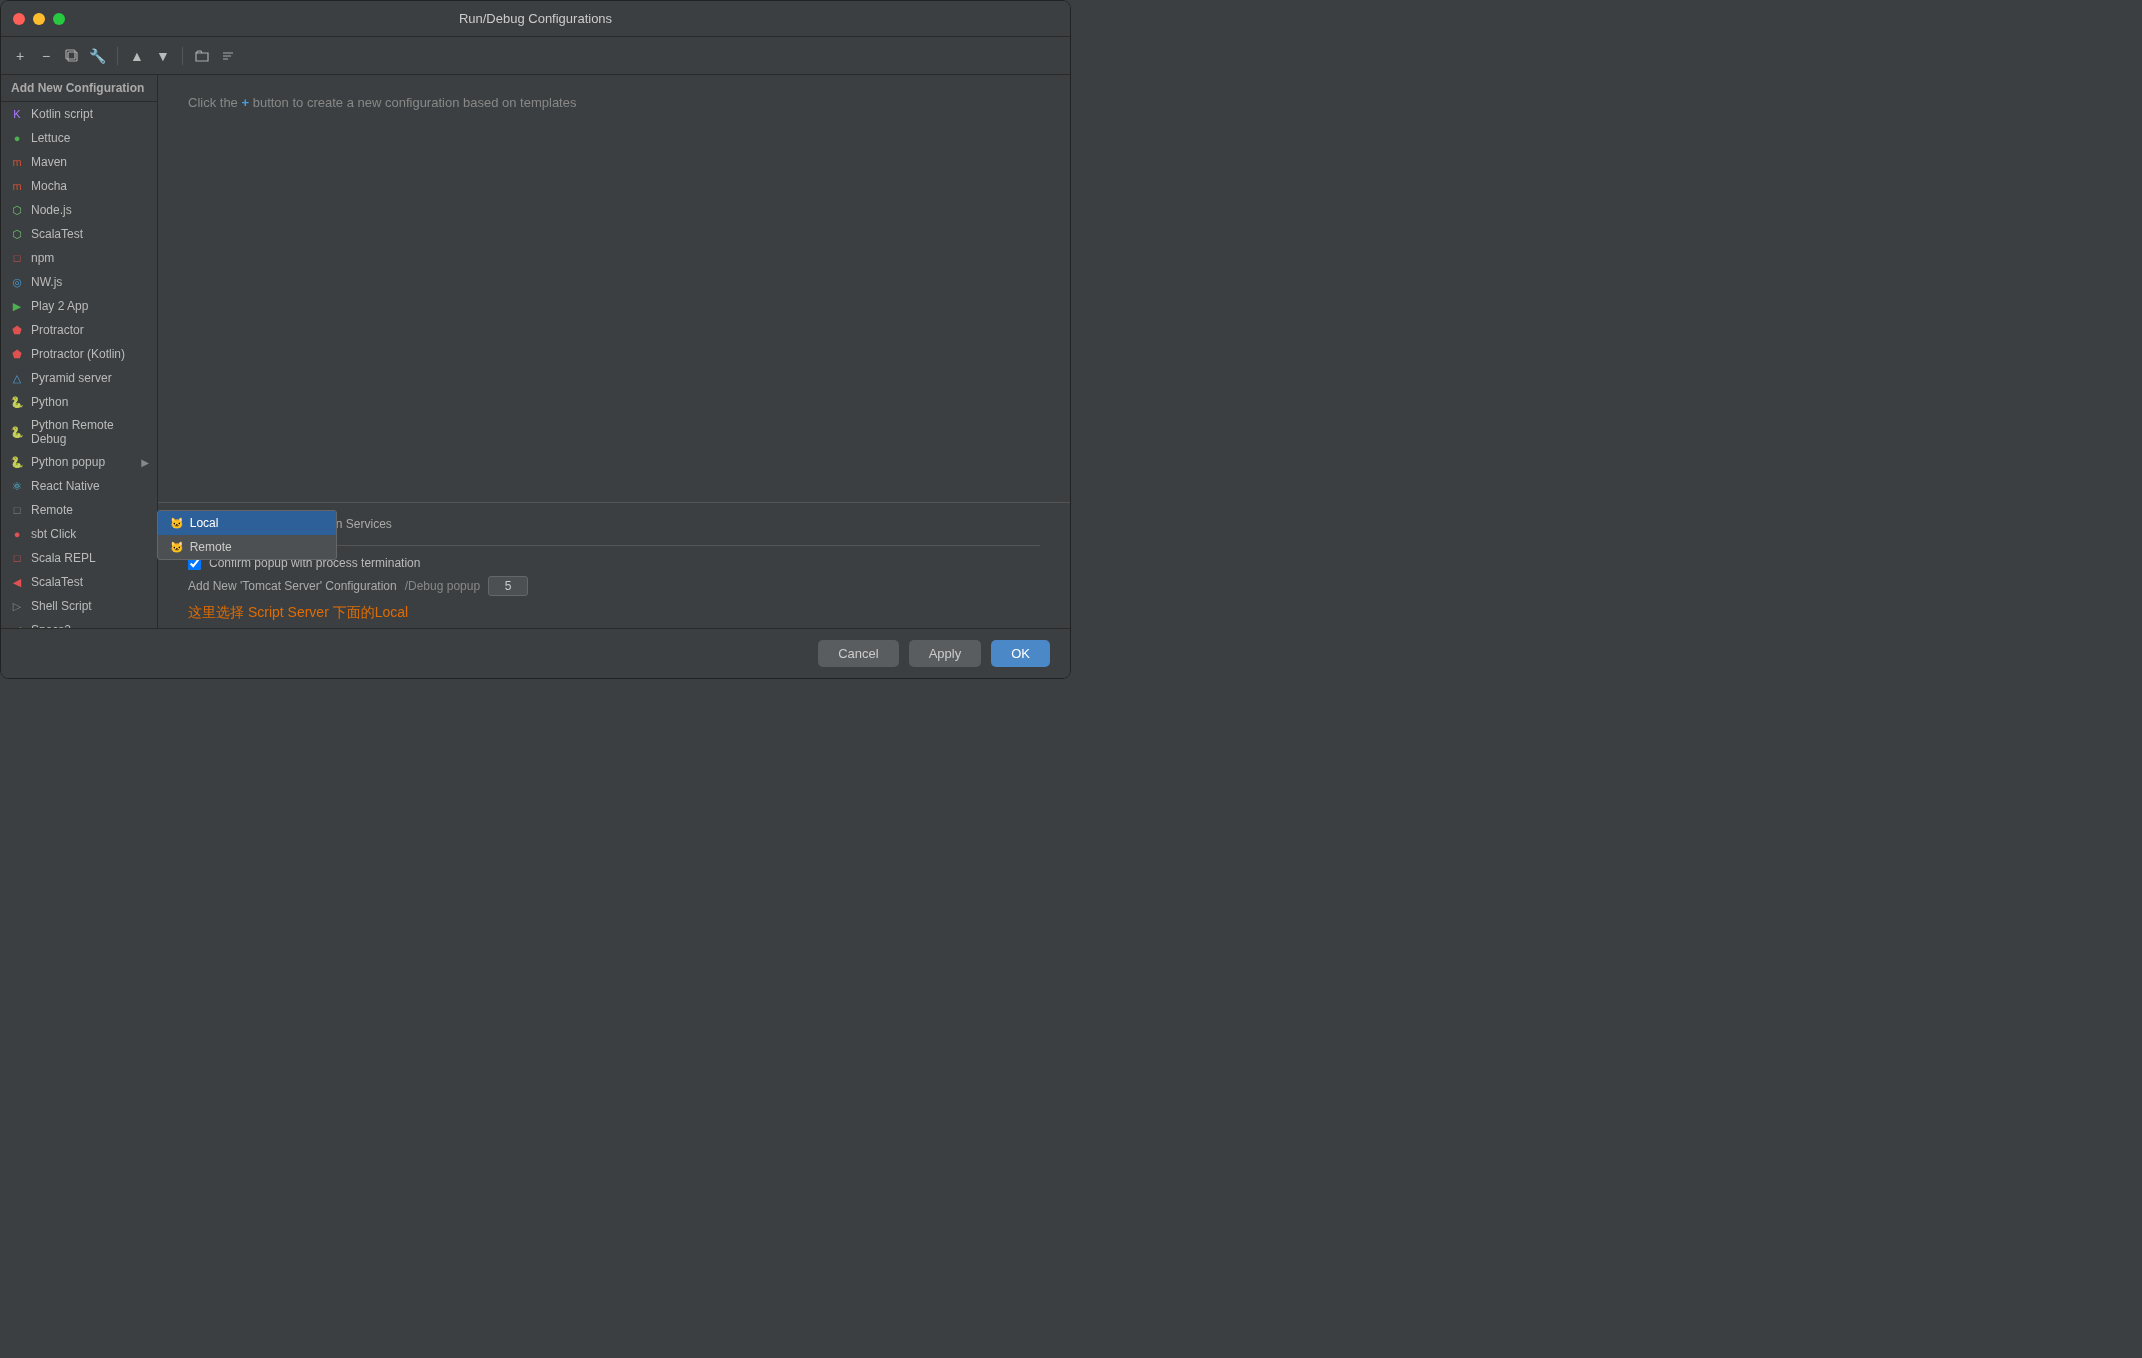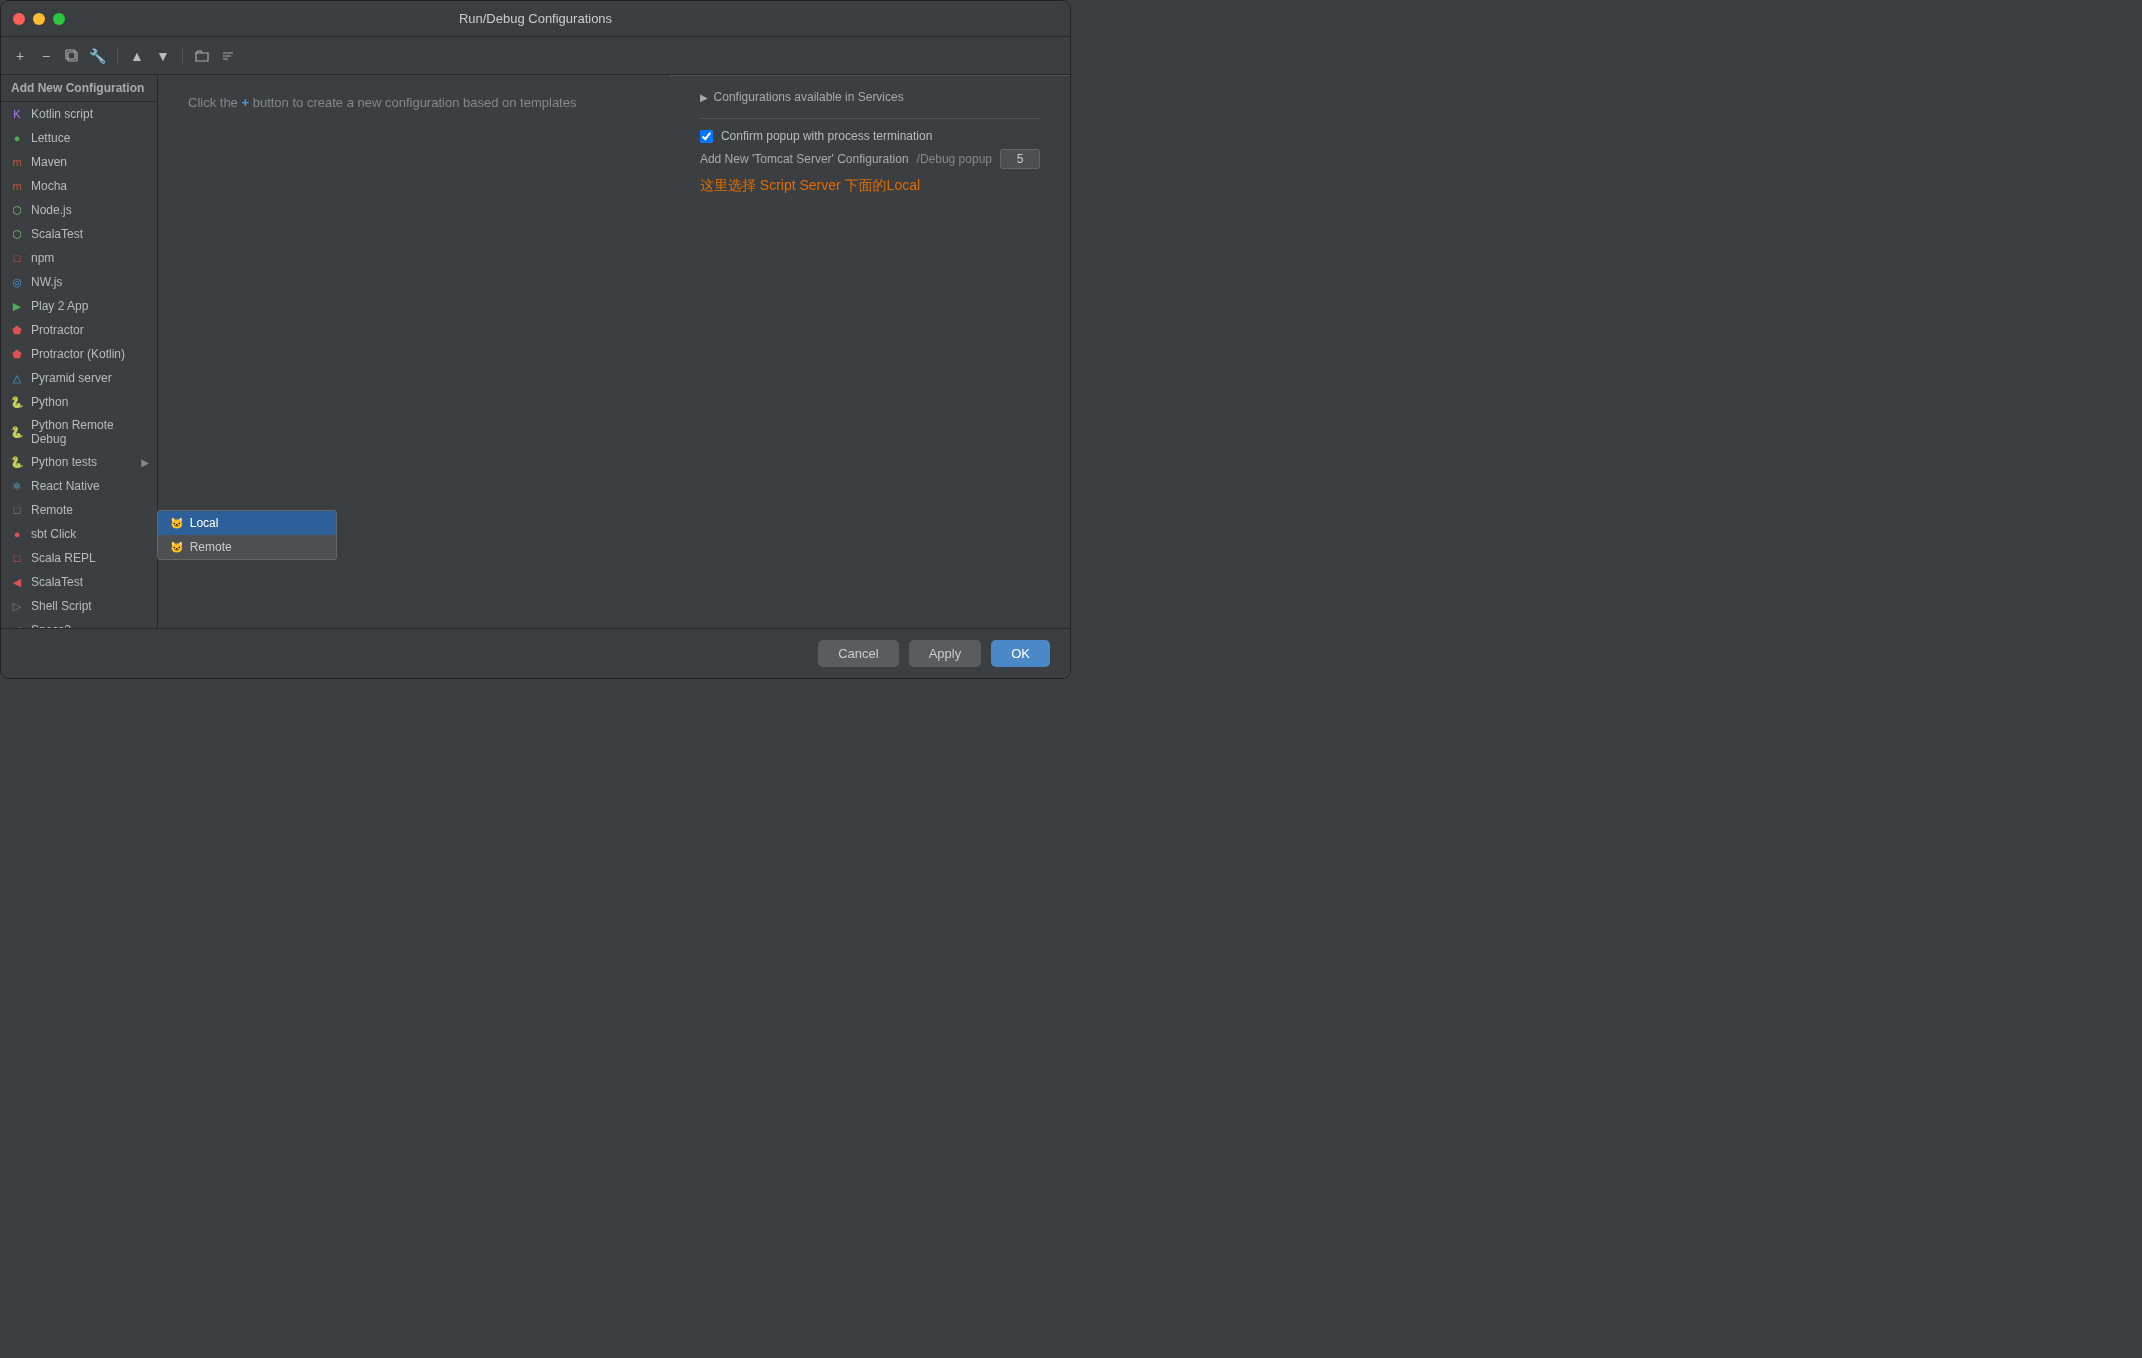--- a/index.html
+++ b/index.html
@@ -122,21 +122,21 @@
     }
     .item-label { flex: 1; font-size: 12px; }
     .item-arrow {
       font-size: 10px;
       color: #888;
     }
     .main-panel {
       flex: 1;
       background: #3c3f41;
       display: flex;
-      flex-direction: row;
+      flex-direction: column;
       overflow: hidden;
     }
     .main-content {
       flex: 1;
       padding: 20px 30px;
       overflow-y: auto;
     }
     .placeholder-text {
       color: #888888;
       font-size: 13px;
@@ -371,21 +371,21 @@
           <div class="sidebar-item">
             <span class="item-icon icon-python">🐍</span>
             <span class="item-label">Python</span>
           </div>
           <div class="sidebar-item">
             <span class="item-icon icon-python">🐍</span>
             <span class="item-label">Python Remote Debug</span>
           </div>
           <div class="sidebar-item">
             <span class="item-icon icon-python">🐍</span>
-            <span class="item-label">Python tests</span>
+            <span class="item-label">Python popup</span>
             <span class="item-arrow">▶</span>
           </div>
           <div class="sidebar-item">
             <span class="item-icon icon-react">⚛</span>
             <span class="item-label">React Native</span>
           </div>
           <div class="sidebar-item">
             <span class="item-icon icon-remote">□</span>
             <span class="item-label">Remote</span>
           </div>

